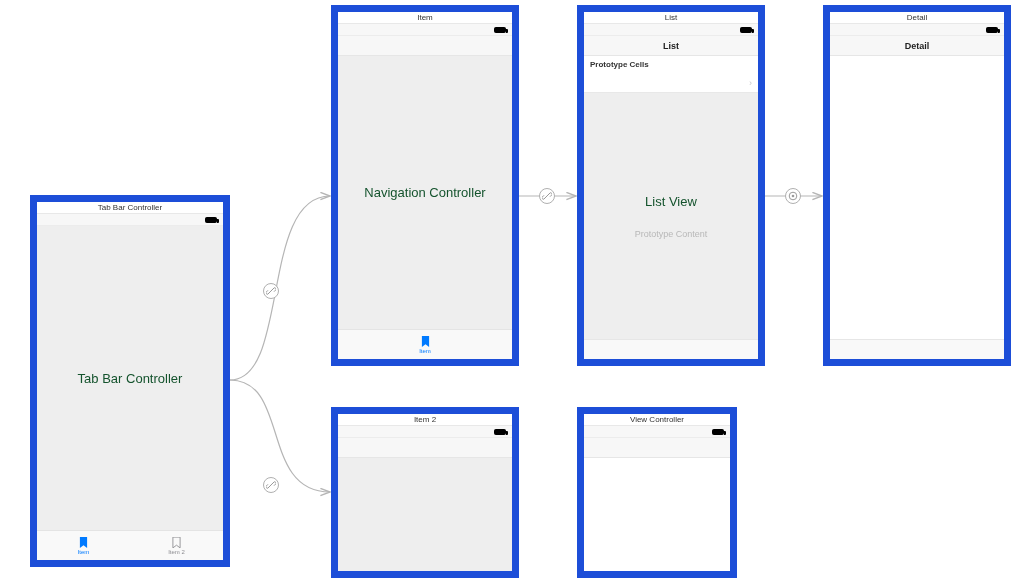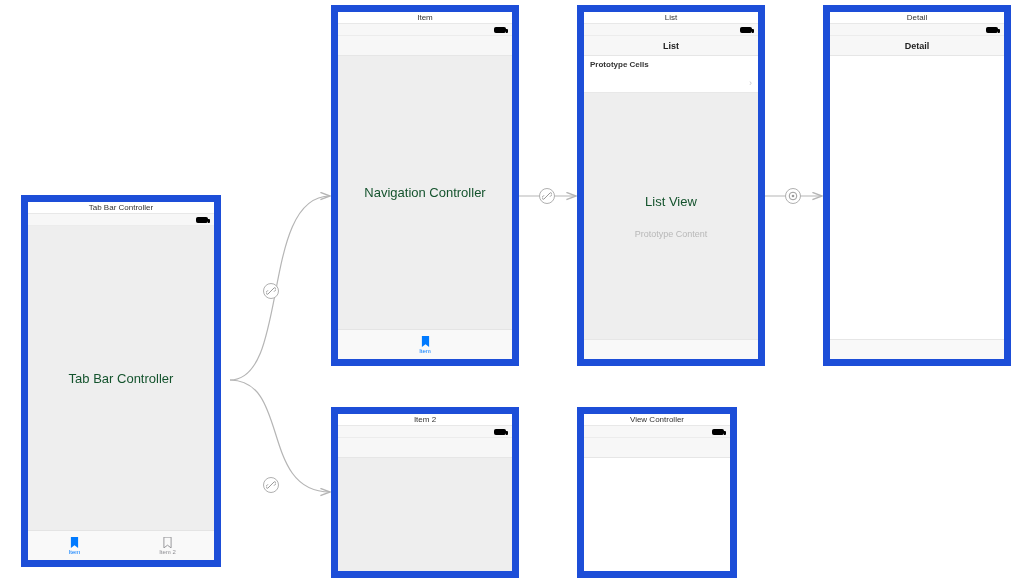--- a/index.html
+++ b/index.html
@@ -164,21 +164,21 @@
     border: 1px solid #b0b0b0;
     border-radius: 50%;
     display: flex;
     align-items: center;
     justify-content: center;
     color: #9a9a9a;
     font-size: 9px;
   }
 
   
-  #tabbar-scene  { left: 21px;  top: 195px; width: 200px; height: 372px; }
+  #tabbar-scene  { left: 30px;  top: 195px; width: 200px; height: 372px; }
   #item-scene    { left: 331px; top: 5px;   width: 188px; height: 361px; }
   #list-scene    { left: 577px; top: 5px;   width: 188px; height: 361px; }
   #detail-scene  { left: 823px; top: 5px;   width: 188px; height: 361px; }
   #item2-scene   { left: 331px; top: 407px; width: 188px; height: 171px; }
   #vc2-scene     { left: 577px; top: 407px; width: 160px; height: 171px; justify-content: flex-end; }
 </style>
 </head>
 <body>
 
 <svg class="edges">

